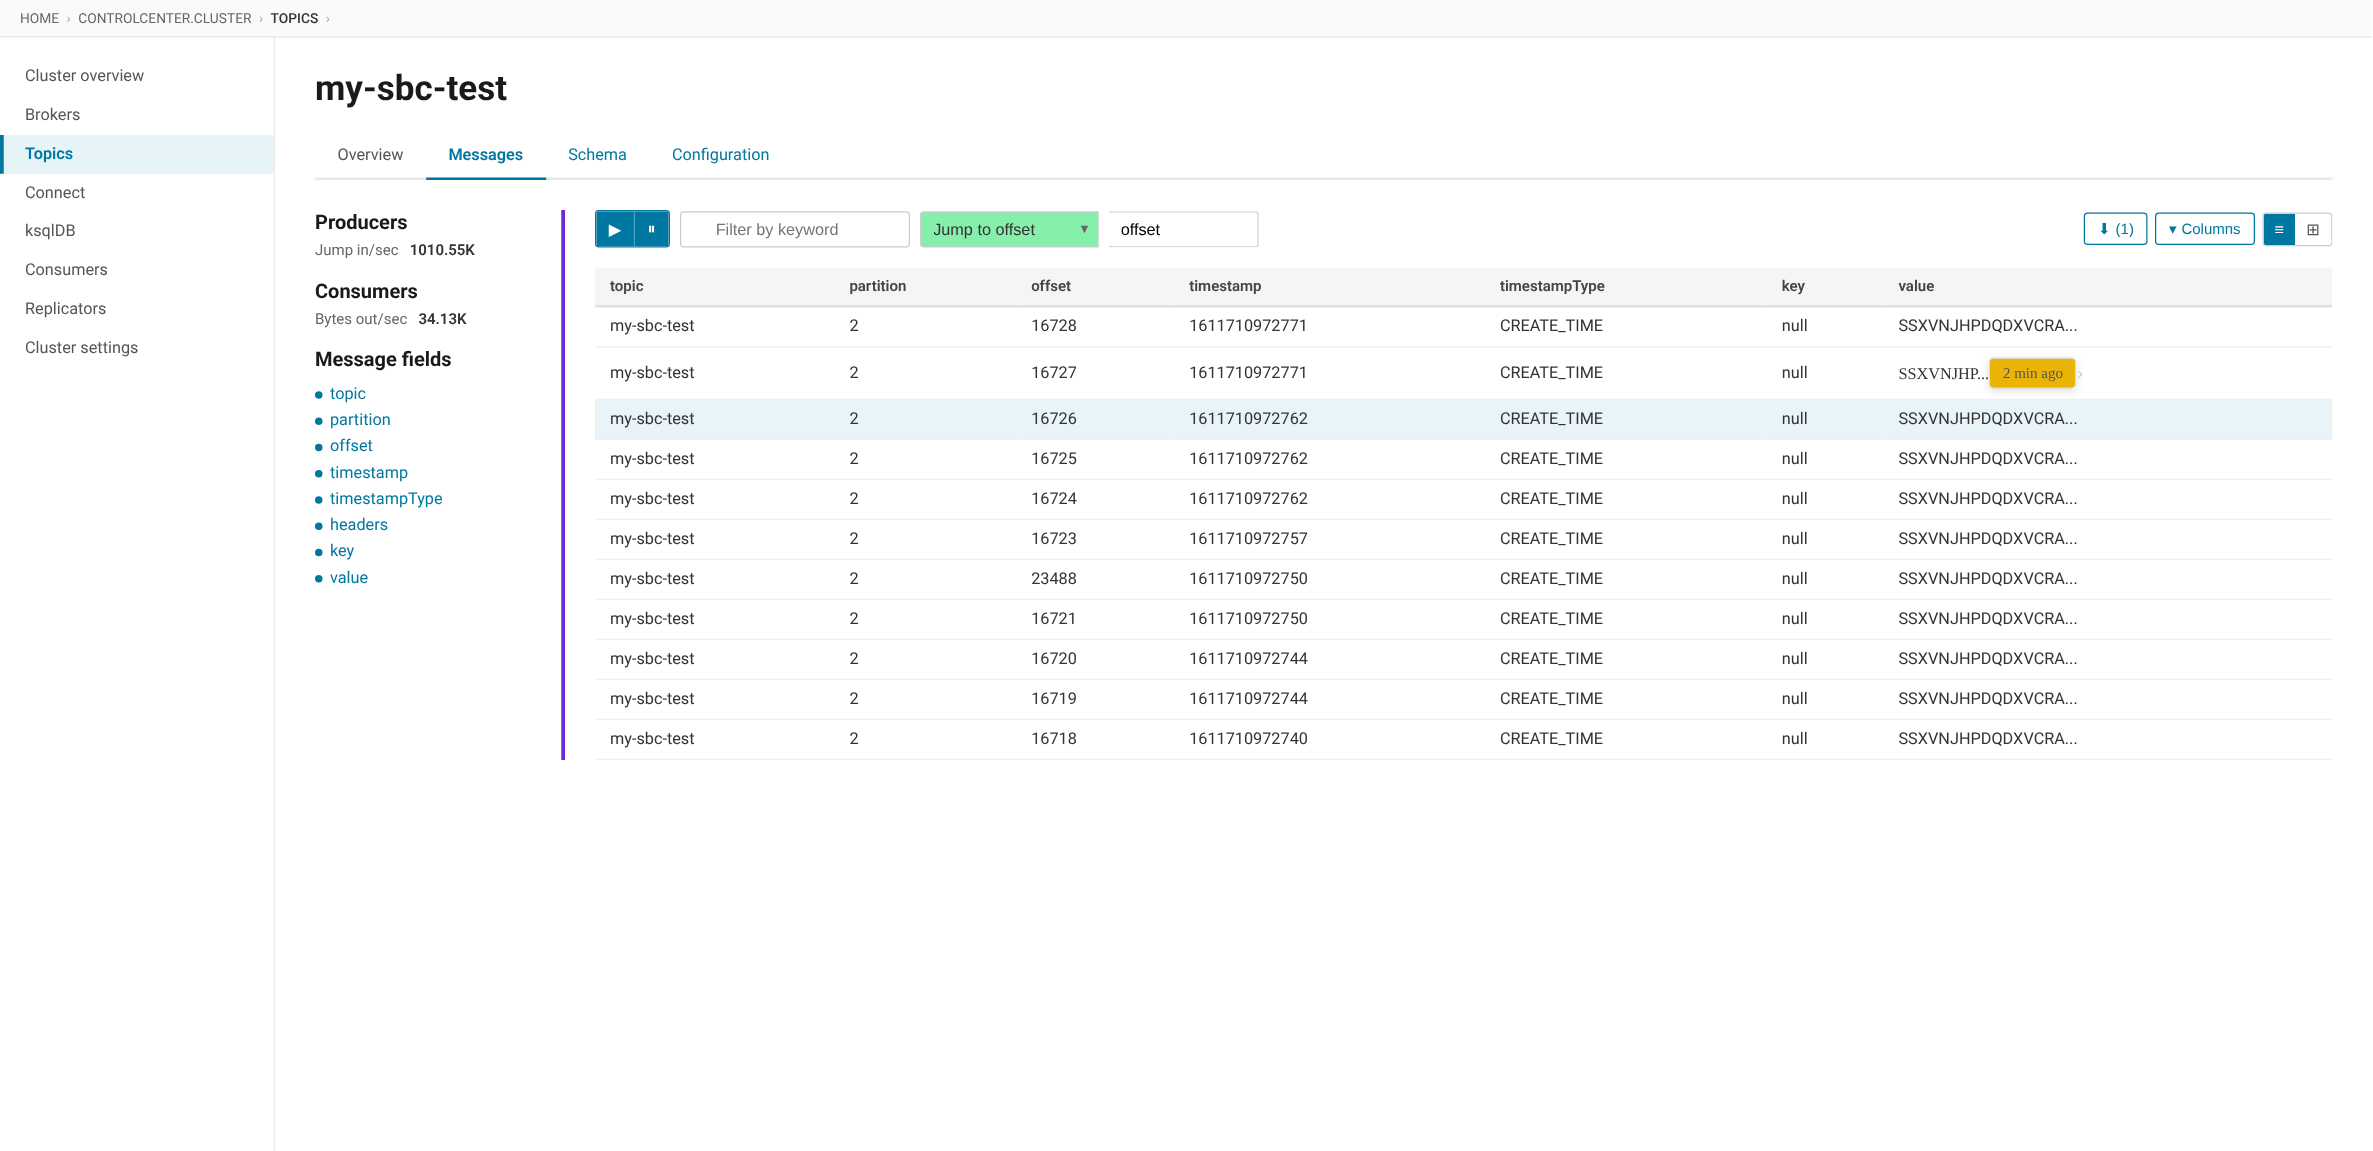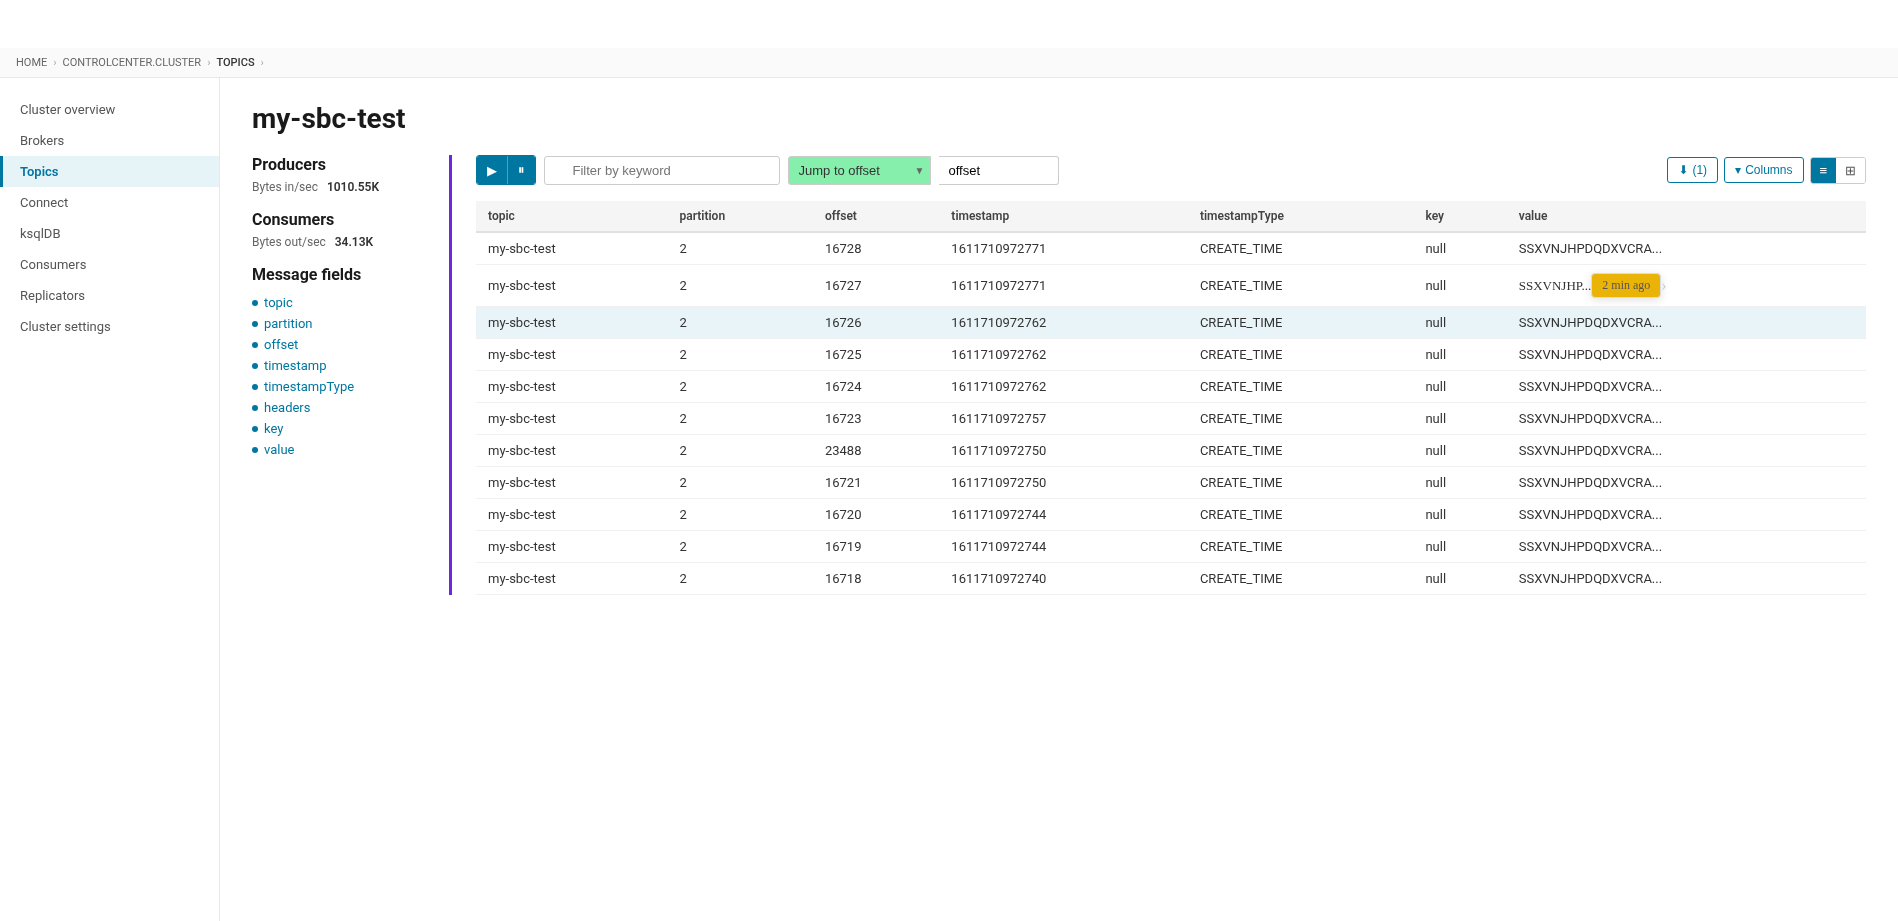--- a/index.html
+++ b/index.html
@@ -1,19 +1,19 @@
 <!DOCTYPE html>
 <html><head>
   <meta charset="utf-8">
   <style>
     * { box-sizing: border-box; margin: 0; padding: 0; }
     body { font-family: -apple-system, BlinkMacSystemFont, 'Segoe UI', Roboto, sans-serif; font-size: 13px; background: #fff; color: #333; display: flex; flex-direction: column; height: 100vh; overflow: hidden; }
 
     
-    .breadcrumb { display: flex; align-items: center; gap: 6px; padding: 8px 16px; font-size: 11px; color: #666; border-bottom: 1px solid #e8e8e8; background: #fafafa; margin-top: 48px; }
+    .breadcrumb { display: flex; align-items: center; gap: 6px; padding: 8px 16px; font-size: 11px; color: #666; border-bottom: 1px solid #e8e8e8; background: #fafafa; }
     .breadcrumb span { color: #666; }
     .breadcrumb .sep { color: #aaa; }
     .breadcrumb .current { color: #333; font-weight: 500; }
 
     
     .main-layout { display: flex; flex: 1; overflow: hidden; }
 
     
     .sidebar { width: 220px; min-width: 220px; border-right: 1px solid #e8e8e8; padding: 16px 0; overflow-y: auto; background: #fff; }
     .sidebar-item { padding: 8px 20px; cursor: pointer; font-size: 13px; color: #555; display: flex; align-items: flex-start; gap: 8px; }
@@ -41,21 +41,21 @@
     .field-list { list-style: none; margin-top: 8px; }
     .field-list li { display: flex; align-items: center; gap: 6px; padding: 3px 0; font-size: 13px; color: #0077a0; cursor: pointer; }
     .field-list li::before { content: ''; display: inline-block; width: 6px; height: 6px; background: #0077a0; border-radius: 50%; flex-shrink: 0; }
 
     
     .toolbar { display: flex; align-items: center; gap: 8px; margin-bottom: 16px; flex-wrap: wrap; }
     .btn-group { display: flex; border: 1px solid #0077a0; border-radius: 3px; overflow: hidden; }
     .btn-group button { background: #0077a0; border: none; color: #fff; padding: 6px 10px; cursor: pointer; font-size: 13px; }
     .btn-group button:not(:last-child) { border-right: 1px solid rgba(255,255,255,0.3); }
 
-    .filter-input { border: 1px solid #ccc; border-radius: 3px; padding: 6px 10px 6px 28px; font-size: 13px; width: 236px; position: relative; }
+    .filter-input { border: 1px solid #ccc; border-radius: 3px; padding: 6px 10px 6px 28px; font-size: 13px; width: 184px; position: relative; }
     .filter-wrap { position: relative; display: flex; align-items: center; }
     .filter-wrap .search-icon { position: absolute; left: 8px; color: #aaa; font-size: 12px; }
 
     .jump-select { border: 1px solid #ccc; border-radius: 3px 0 0 3px; padding: 6px 10px; font-size: 13px; background: #86efac; cursor: pointer; color: #333; appearance: none; -webkit-appearance: none; padding-right: 24px; }
     .jump-wrap { position: relative; display: flex; align-items: center; }
     .jump-wrap .chevron { position: absolute; right: 6px; color: #666; font-size: 10px; pointer-events: none; }
     .offset-input { border: 1px solid #ccc; border-left: none; border-radius: 0 3px 3px 0; padding: 6px 10px; font-size: 13px; width: 120px; }
 
     .toolbar-right { margin-left: auto; display: flex; align-items: center; gap: 6px; }
     .btn-download { border: 1px solid #0077a0; color: #0077a0; background: #fff; border-radius: 3px; padding: 5px 10px; cursor: pointer; font-size: 12px; display: flex; align-items: center; gap: 4px; }
@@ -110,27 +110,33 @@
       <span>Replicators</span>
     </div>
     <div class="sidebar-item">
       <span>Cluster settings</span>
     </div>
   </nav>
 
   <div class="content">
     <h1 class="page-title">my-sbc-test</h1>
 
+    <div class="tabs">
+      <div class="tab">Overview</div>
+      <div class="tab active">Messages</div>
+      <div class="tab" style="color:#0077a0;">Schema</div>
+      <div class="tab" style="color:#0077a0;">Configuration</div>
+    </div>
 
     <div class="content-inner">
 
       <div class="left-panel">
         <div class="section-title">Producers</div>
         <div class="stat-label">
-          <span>Bytes in/sec</span>
+          <span>Jump in/sec</span>
           &nbsp;
           <span class="stat-value">1010.55K</span>
         </div>
 
         <div class="section-title">Consumers</div>
         <div class="stat-label">
           <span>Bytes out/sec</span>
           &nbsp;
           <span class="stat-value">34.13K</span>
         </div>

